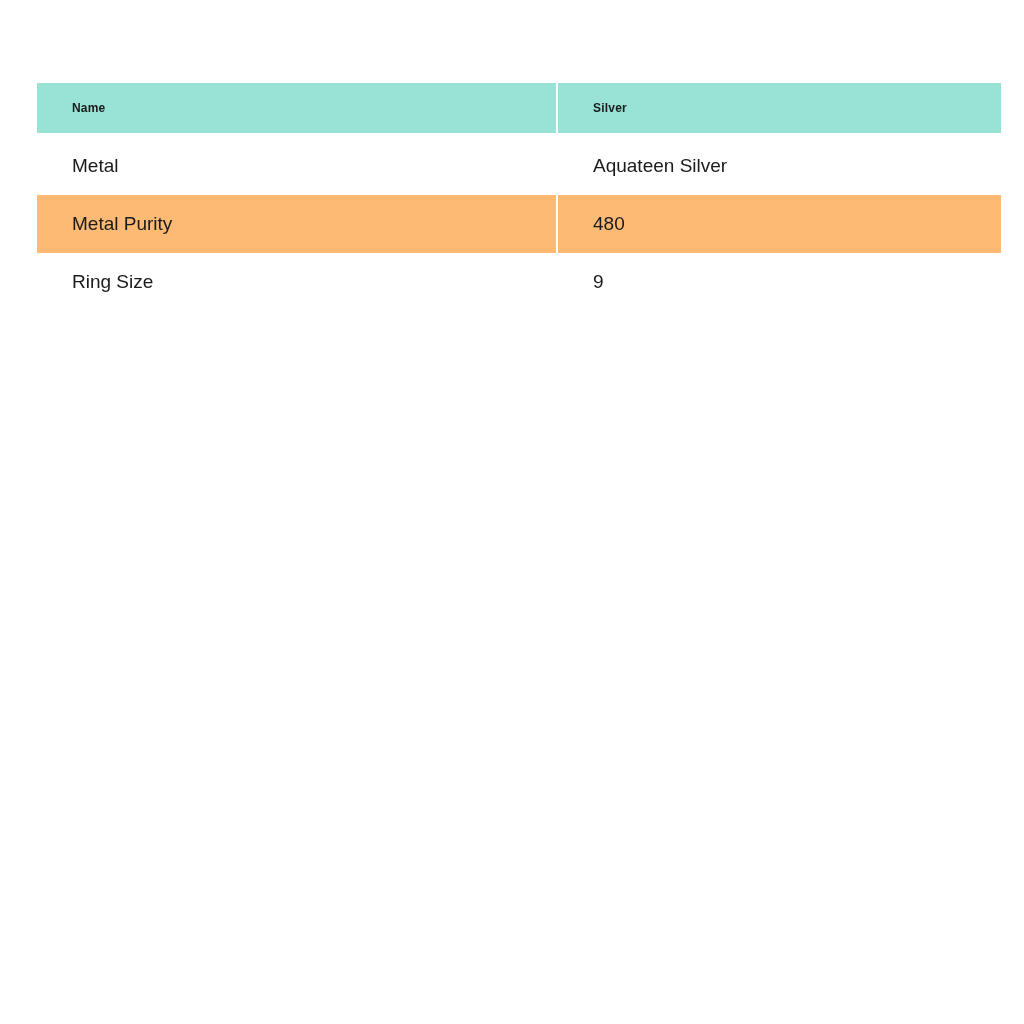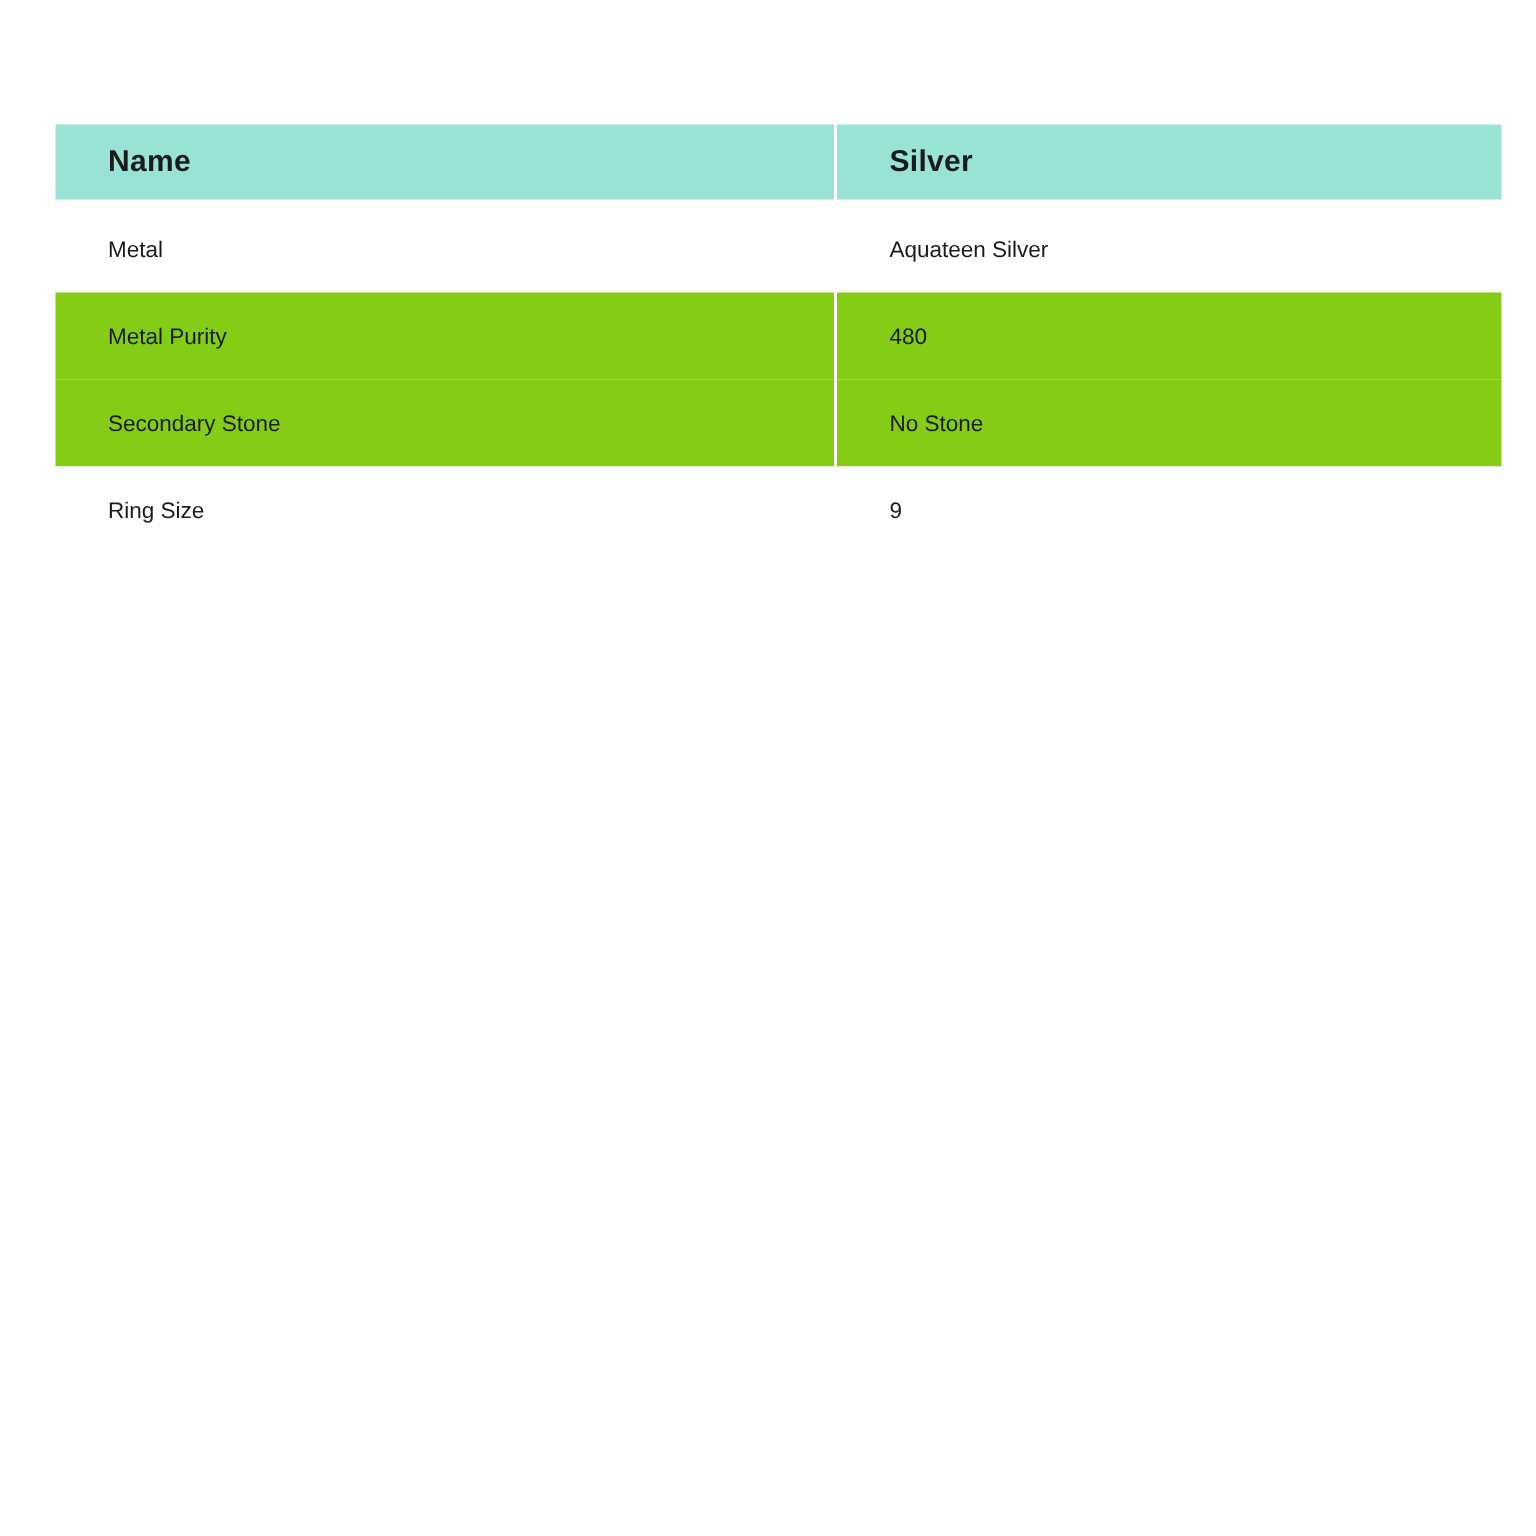--- a/index.html
+++ b/index.html
@@ -29,42 +29,42 @@
     table.spec-table td {
       text-align: left;
       vertical-align: middle;
       padding: 0 0 0 35px;
       overflow: hidden;
       white-space: nowrap;
     }
     table.spec-table th {
       height: 50px;
       background: #98e2d6;
-      font-size: 20px;
+      font-size: 12px;
       font-weight: 600;
       letter-spacing: 0.2px;
     }
     table.spec-table td {
       height: 58px;
-      font-size: 15px;
+      font-size: 19px;
       font-weight: 400;
       background: #ffffff;
     }
     
     table.spec-table th:first-child,
     table.spec-table td:first-child {
       border-right: 2px solid #ffffff;
       width: 484px;
     }
     
     table.spec-table th {
       border-bottom: 4px solid #ffffff;
     }
     tr.alt td {
-      background: #84cc16;
+      background: #fdba74;
     }
   </style>
 </head>
 <body>
 
 <div class="page">
   <table class="spec-table">
     <thead>
       <tr>
         <th>Name</th>
@@ -77,24 +77,20 @@
           <td>Metal</td>
           <td>Aquateen Silver</td>
         </tr>
 
         <tr class="alt">
           <td>Metal Purity</td>
           <td>480</td>
         </tr>
 
 
-        <tr class="alt">
-          <td>Secondary Stone</td>
-          <td>No Stone</td>
-        </tr>
 
         <tr>
           <td>Ring Size</td>
           <td>9</td>
         </tr>
 
 
       </tbody>
   </table>
 </div>

